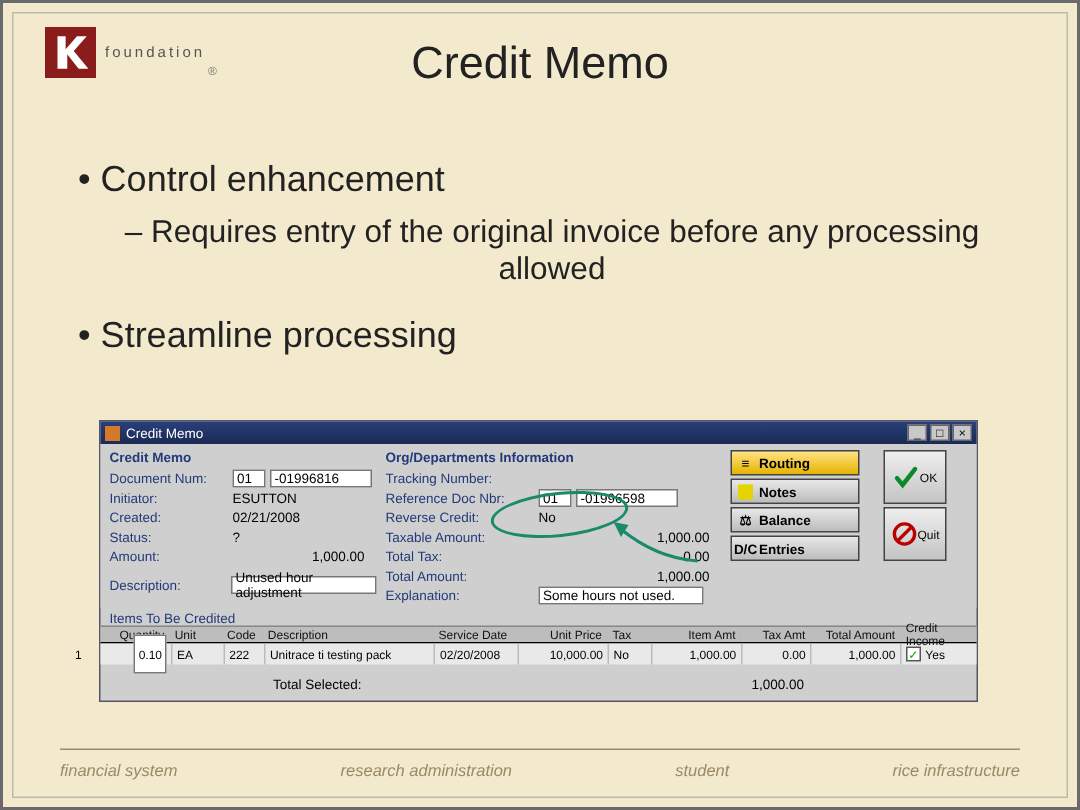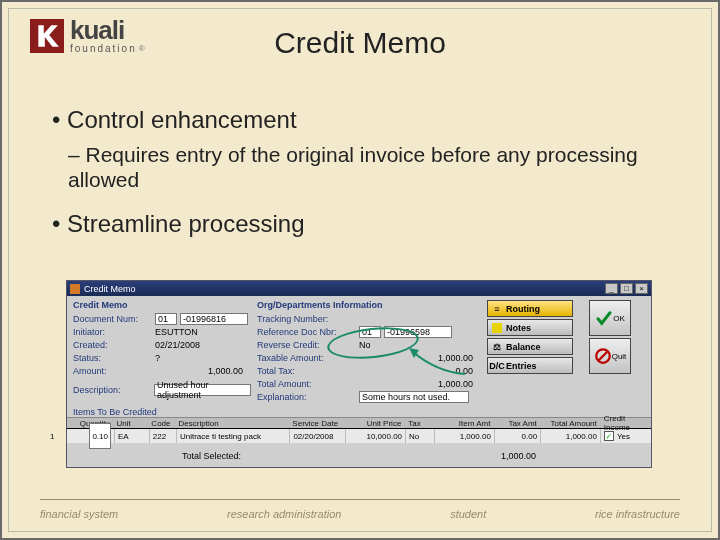--- a/index.html
+++ b/index.html
@@ -51,20 +51,21 @@
     right: 50px;
     font-size: 24px;
     color: #222;
   }
   .b1 { margin-bottom: 8px; }
   .sub {
     font-size: 21px;
     margin-left: 16px;
     margin-bottom: 18px;
     line-height: 1.2;
+    text-align: center;
   }
 
   
   .appwin {
     position: absolute;
     top: 278px;
     left: 64px;
     width: 586px;
     background: #cfcfcf;
     border: 1px solid #556;
@@ -244,21 +245,20 @@
 <body>
 <div class="inner-border"></div>
 
 <div class="logo">
   <div class="logo-mark">
     <svg viewBox="0 0 24 24">
       <path d="M4 2h5v8l7-8h6l-8 9 9 11h-6l-7-9v9H4z" fill="#fff"></path>
     </svg>
   </div>
   <div class="logo-text">
-    <span class="logo-main">kuali</span>
     <span class="logo-sub">foundation</span>
   </div>
   <span class="logo-r">®</span>
 </div>
 
 <div class="title">Credit Memo</div>
 
 <div class="bullets">
   <div class="b1">• <span>Control enhancement</span></div>
   <div class="sub">– Requires entry of the original invoice before any processing allowed</div>

